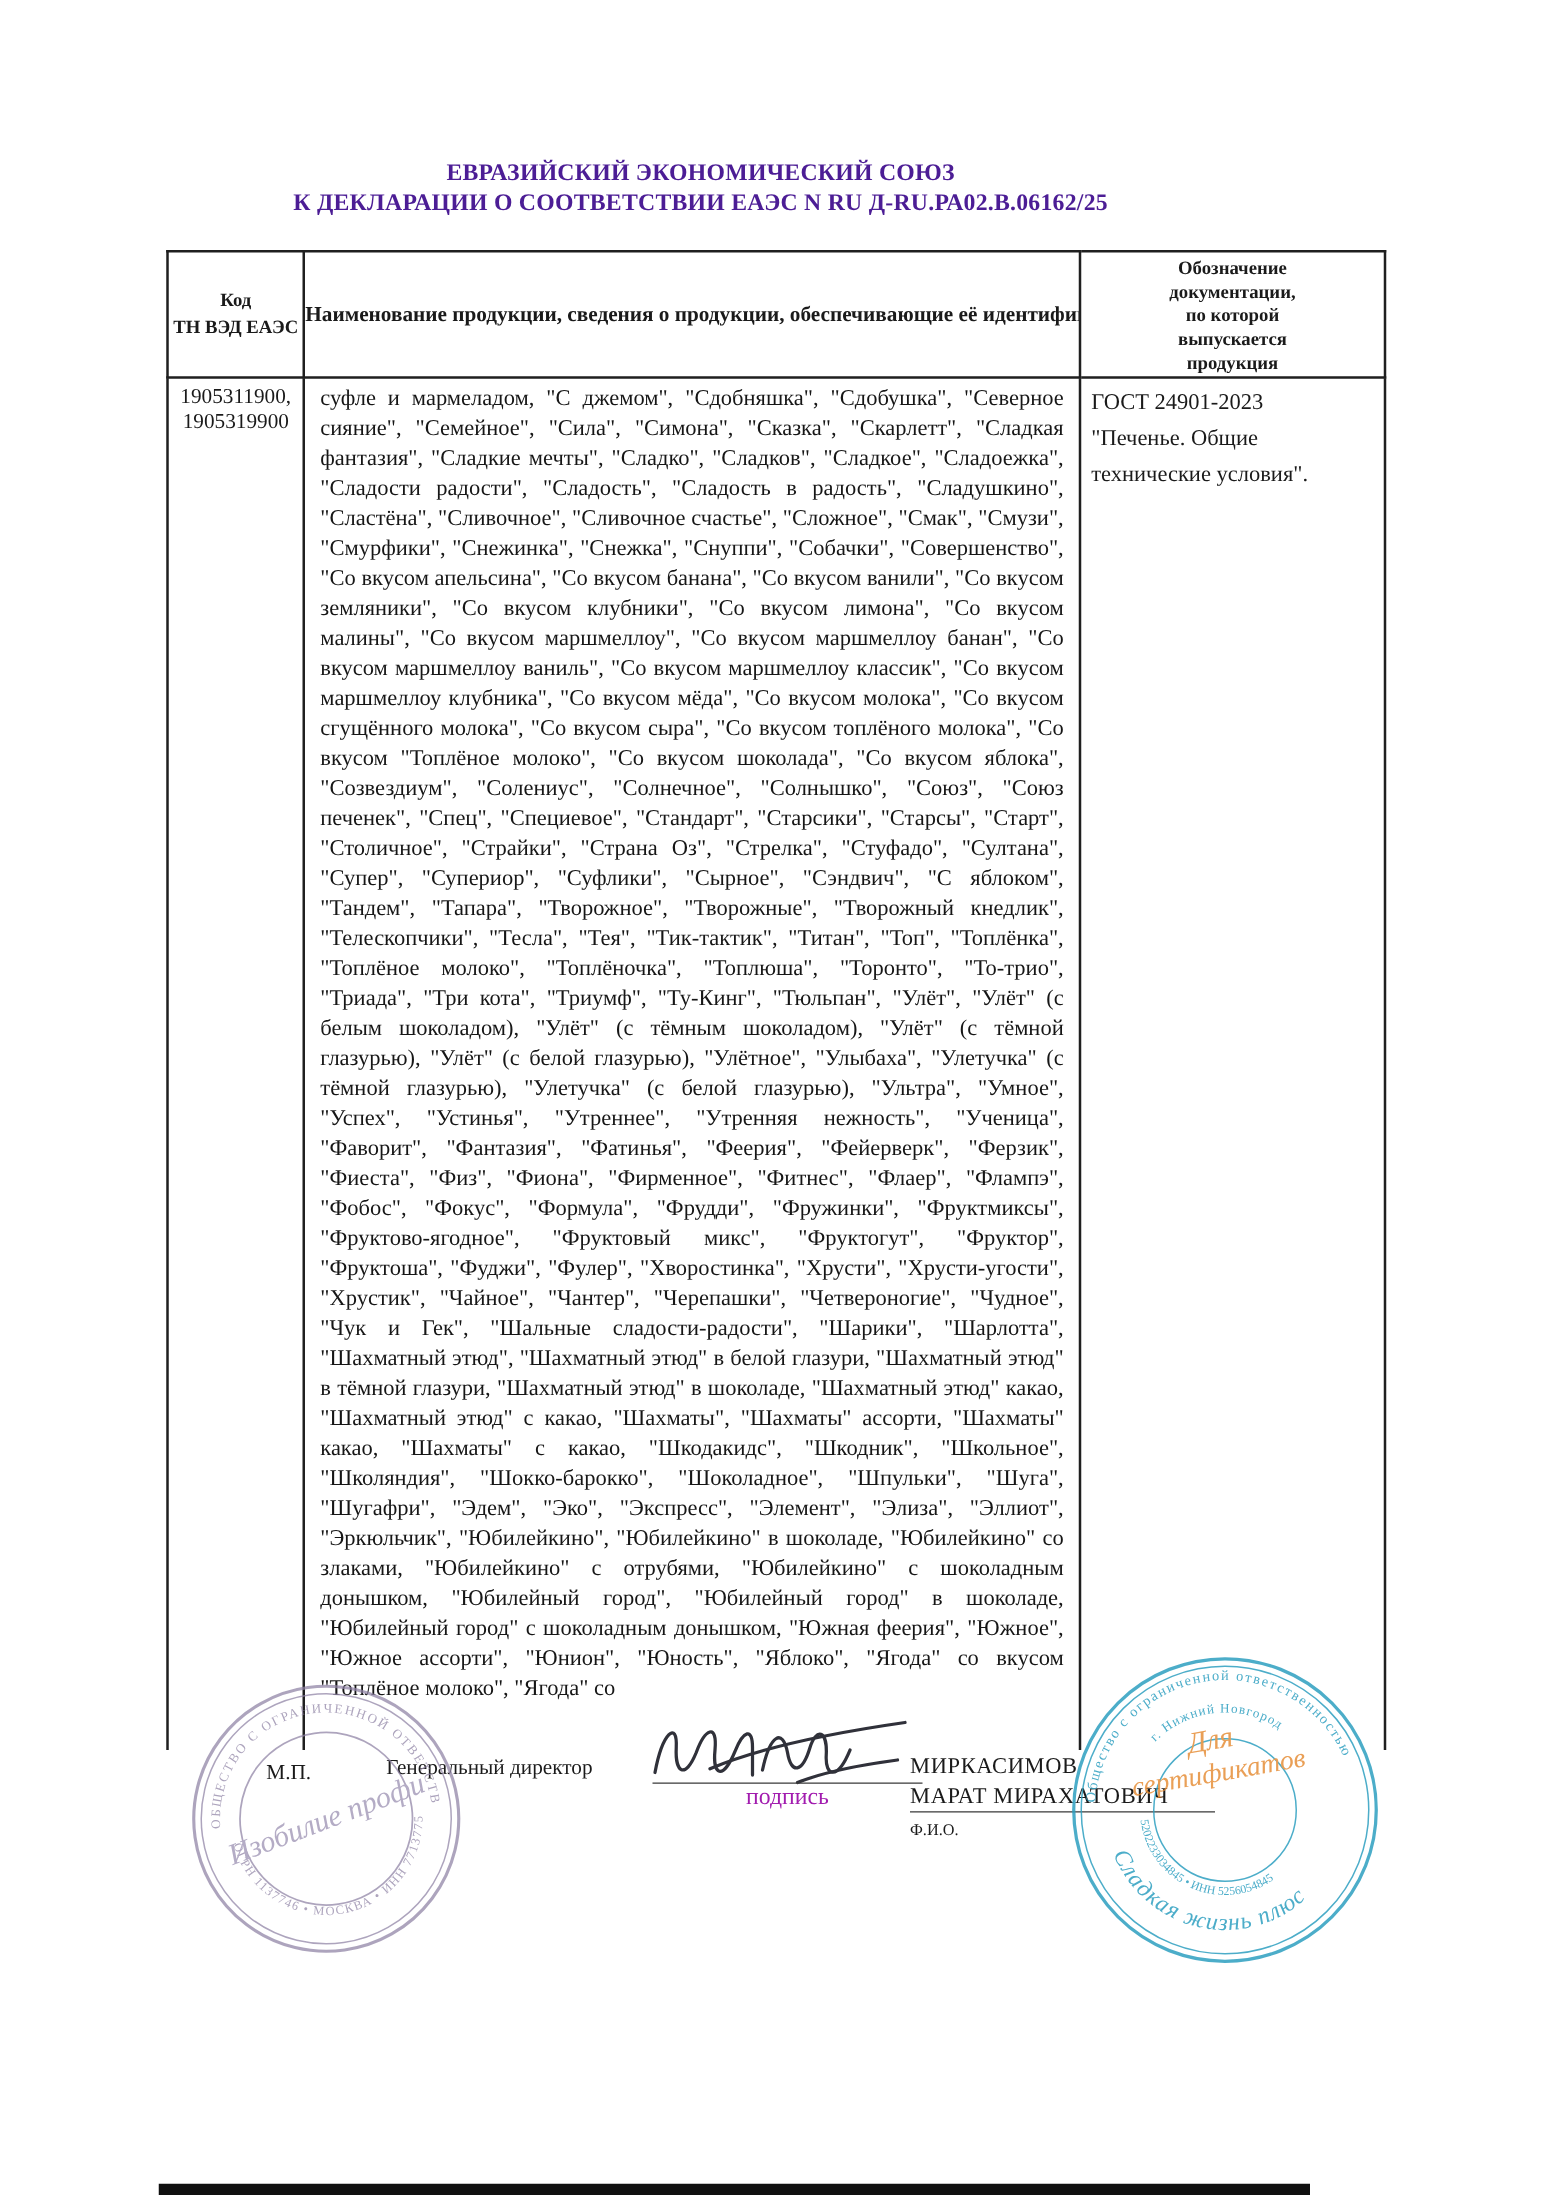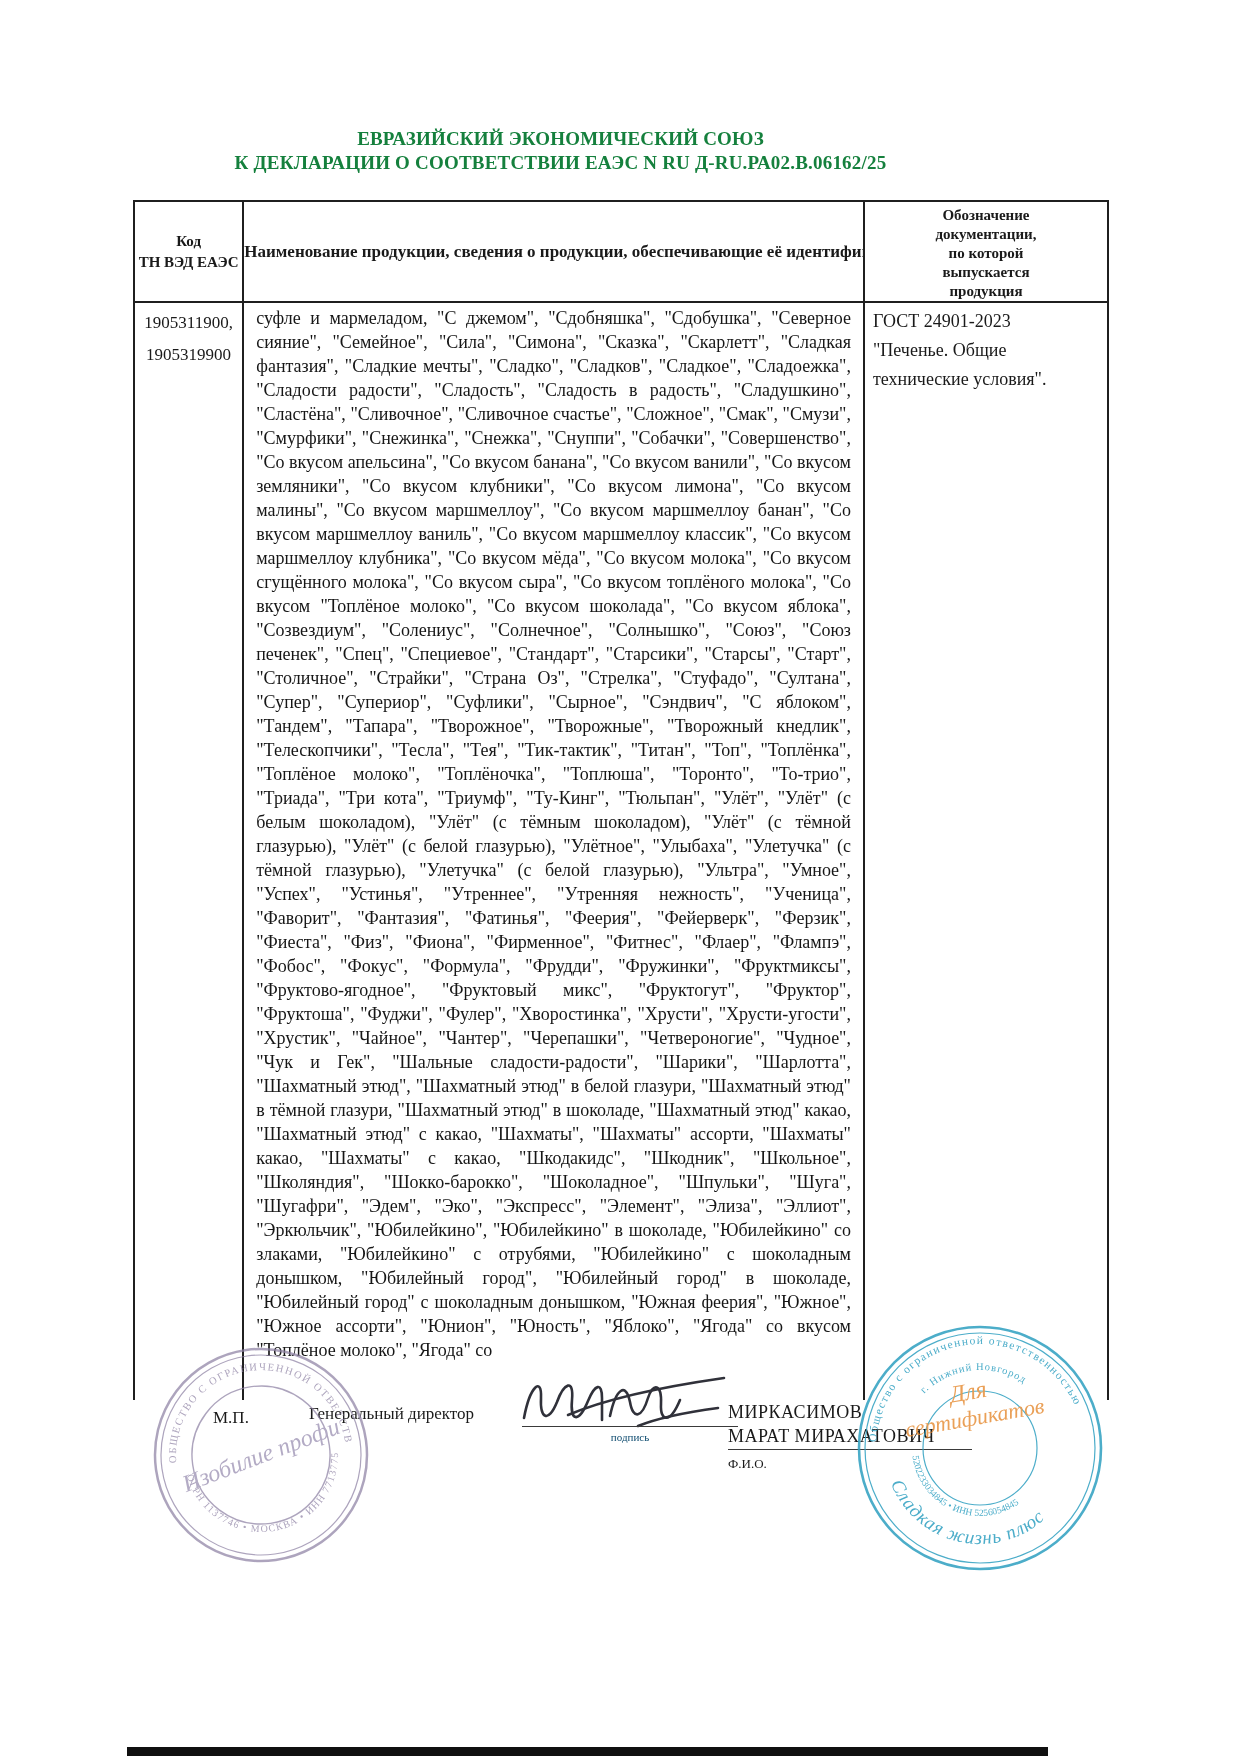--- a/index.html
+++ b/index.html
@@ -8,59 +8,59 @@
     position:relative; width:1241px; height:1762px; margin:0 auto;
     background:#ffffff; font-family:"Liberation Serif", serif; color:#1a1a1a;
     overflow:hidden;
   }
   .pre { white-space:pre-line; }
 
   
   .doc-header {
     position:absolute; left:133px; top:127px; width:855px;
     text-align:center; font-weight:bold; font-size:19px; line-height:24px;
-    color:#15803d; letter-spacing:0.2px;
+    color:#4c1d95; letter-spacing:0.2px;
   }
 
   
   .main-table {
     position:absolute; left:133px; top:200px; width:976px;
     border-collapse:collapse; table-layout:fixed;
   }
   .main-table td { border:2px solid #1f1f1f; vertical-align:top; overflow:hidden; }
   .col-code { width:107px; }
   .col-name { width:608px; }
   .col-doc  { width:239px; }
 
   .head-row td { height:99px; font-weight:bold; font-size:15px; text-align:center; }
   .head-row .col-code { vertical-align:middle; line-height:21px; }
   .head-row .col-name { vertical-align:middle; }
   .head-row .col-name div { font-size:17px; white-space:nowrap; }
   .head-row .col-doc  { vertical-align:top; padding-top:4px; line-height:19px; }
 
   .body-row td { height:1098px; border-bottom:none; }
-  .cell-code { text-align:center; padding-top:4px; font-size:17px; line-height:32px; }
+  .cell-code { text-align:center; padding-top:4px; font-size:17px; line-height:20px; }
   .cell-name { padding:3px 12px 0 12px; }
   .cell-name .justify {
     text-align:justify; text-justify:inter-word;
     font-size:18px; line-height:24px; color:#161616;
   }
   .cell-doc { padding:4px 8px 0 8px; }
   .cell-doc .doc-text { font-size:18px; line-height:29px; width:175px; }
 
   
   .mp { position:absolute; left:213px; top:1408px; font-size:17px; }
   .director { position:absolute; left:309px; top:1404px; font-size:17px; }
 
   .sig-svg { position:absolute; left:516px; top:1368px; }
   .sign-line {
     position:absolute; left:522px; top:1426px; width:216px;
     border-top:1.5px solid #3a3a3a; text-align:center;
   }
-  .sign-caption { font-size:11px; color:#0c4a6e; }
+  .sign-caption { font-size:19px; color:#a21caf; }
 
   .fio-block { position:absolute; left:728px; top:1400px; width:244px; text-align:left;
                font-size:18px; line-height:24px; letter-spacing:0.5px; }
   .fio-underline { border-bottom:1.5px solid #3a3a3a; padding-bottom:1px; }
   .fio-caption { font-size:13px; letter-spacing:0; margin-top:2px; }
 
   
   .stamp { position:absolute; pointer-events:none; }
   .stamp-left  { left:146px; top:1340px; }
   .stamp-right { left:850px; top:1318px; }

